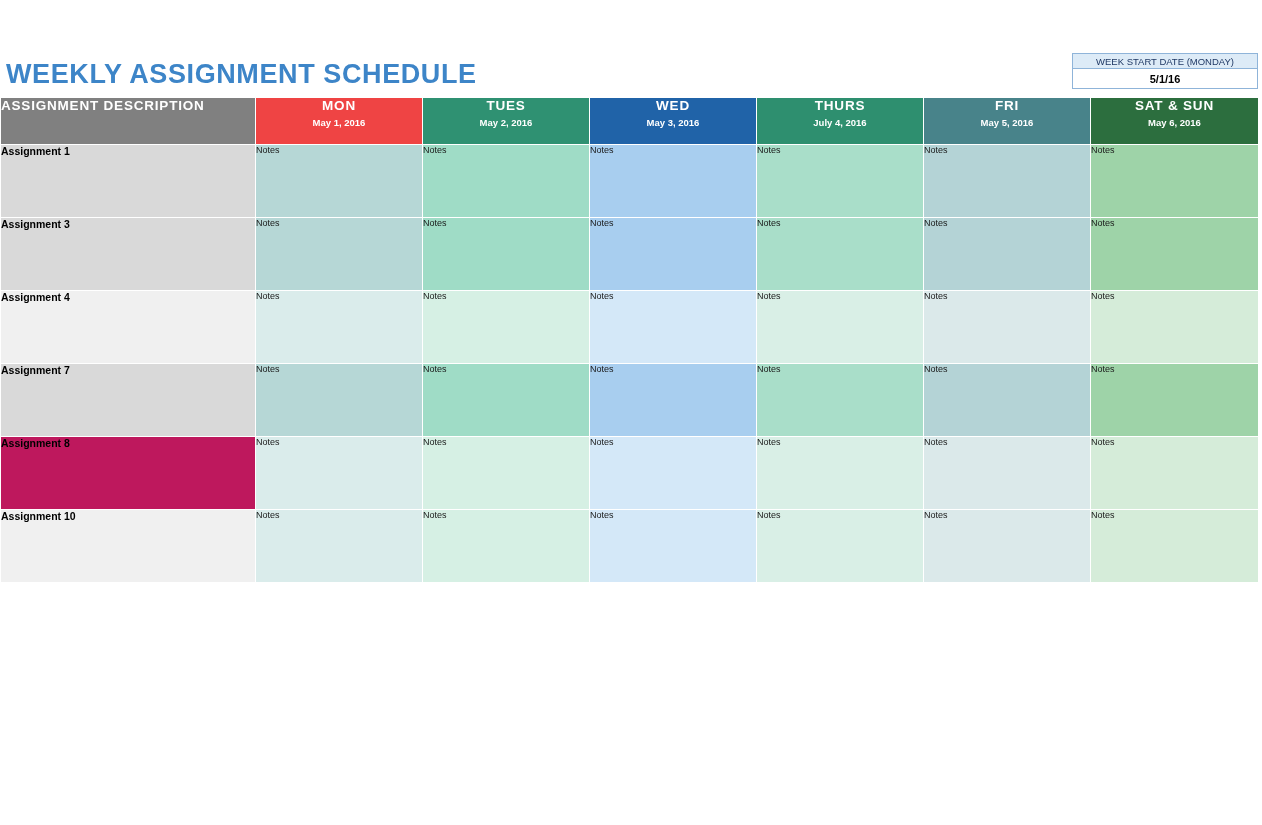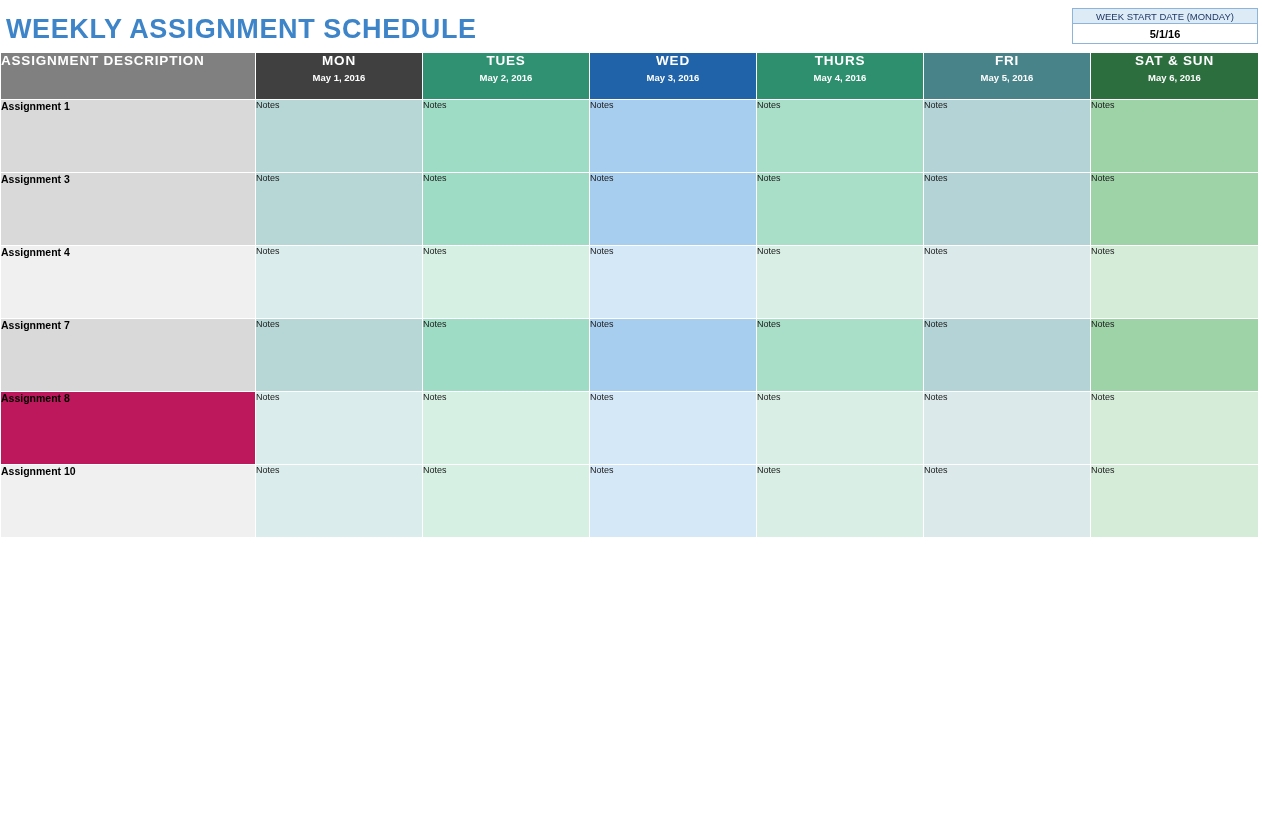--- a/index.html
+++ b/index.html
@@ -16,20 +16,21 @@
   .sheet {
     position: relative;
     width: 1262px;
     height: 825px;
   }
 
   
   .topbar {
     position: relative;
     height: 52px;
+    margin-top: 45px;
   }
   .title {
     position: absolute;
     left: 6px;
     top: 14px;
     font-size: 27px;
     font-weight: bold;
     letter-spacing: 0.6px;
     color: #3d85c8;
     font-family: "Liberation Sans", sans-serif;
@@ -146,35 +147,35 @@
       <col style="width:167px">
       <col style="width:167px">
       <col style="width:167px">
       <col style="width:167px">
       <col style="width:167px">
       <col style="width:168px">
     </colgroup>
     <thead>
       <tr>
         <th class="hdr hdr-desc">ASSIGNMENT DESCRIPTION</th>
-        <th class="hdr" style="background:#404040">
+        <th class="hdr" style="background:#ef4444">
           <span class="day">MON</span>
           <span class="date">May 1, 2016</span>
         </th>
         <th class="hdr" style="background:#2f9172">
           <span class="day">TUES</span>
           <span class="date">May 2, 2016</span>
         </th>
         <th class="hdr" style="background:#2063a8">
           <span class="day">WED</span>
           <span class="date">May 3, 2016</span>
         </th>
         <th class="hdr" style="background:#2e8f6f">
           <span class="day">THURS</span>
-          <span class="date">May 4, 2016</span>
+          <span class="date">July 4, 2016</span>
         </th>
         <th class="hdr" style="background:#48838a">
           <span class="day">FRI</span>
           <span class="date">May 5, 2016</span>
         </th>
         <th class="hdr" style="background:#2c6e3e">
           <span class="day">SAT &amp; SUN</span>
           <span class="date">May 6, 2016</span>
         </th>
       </tr>

